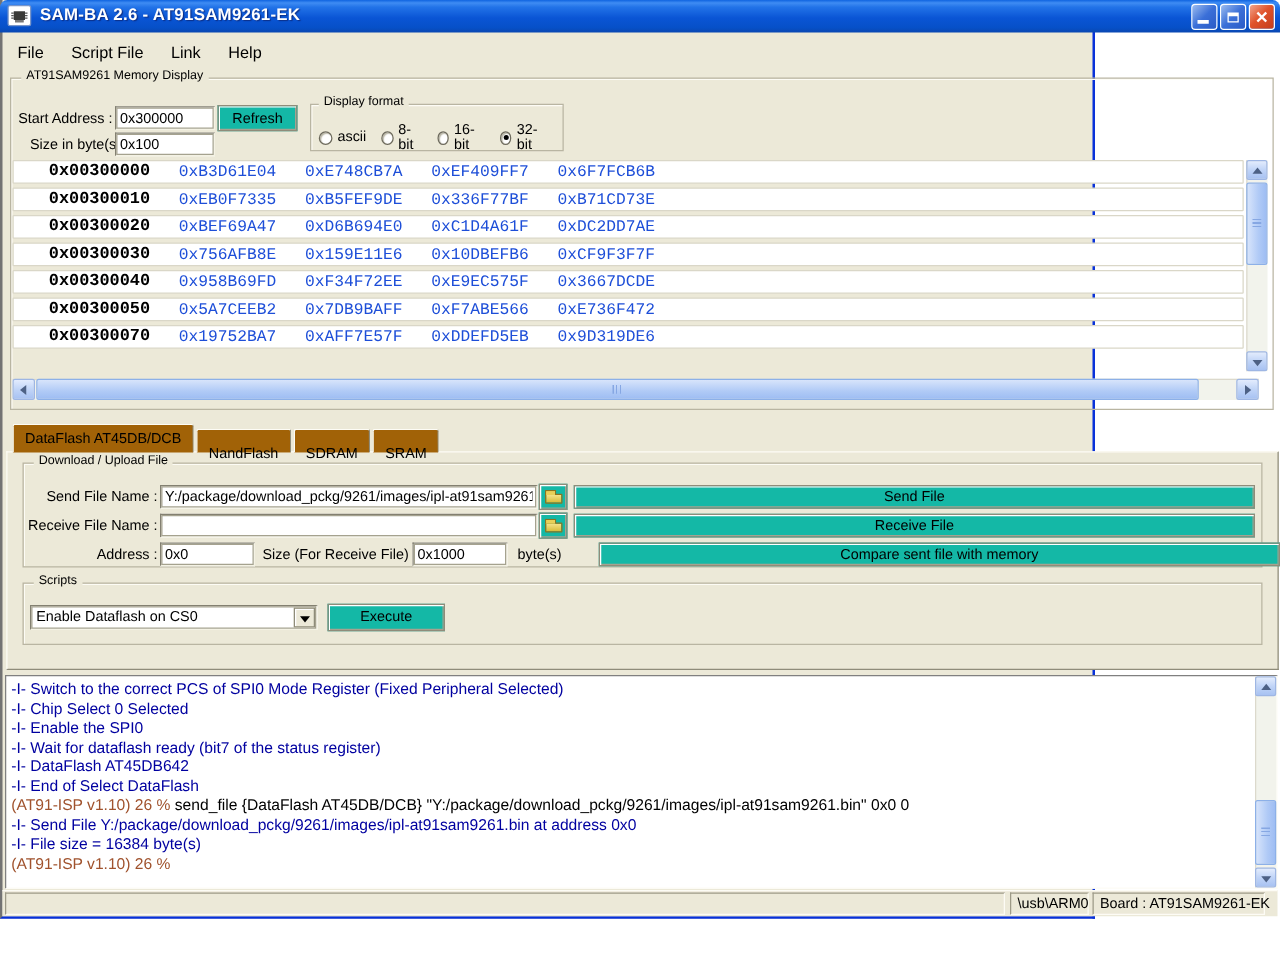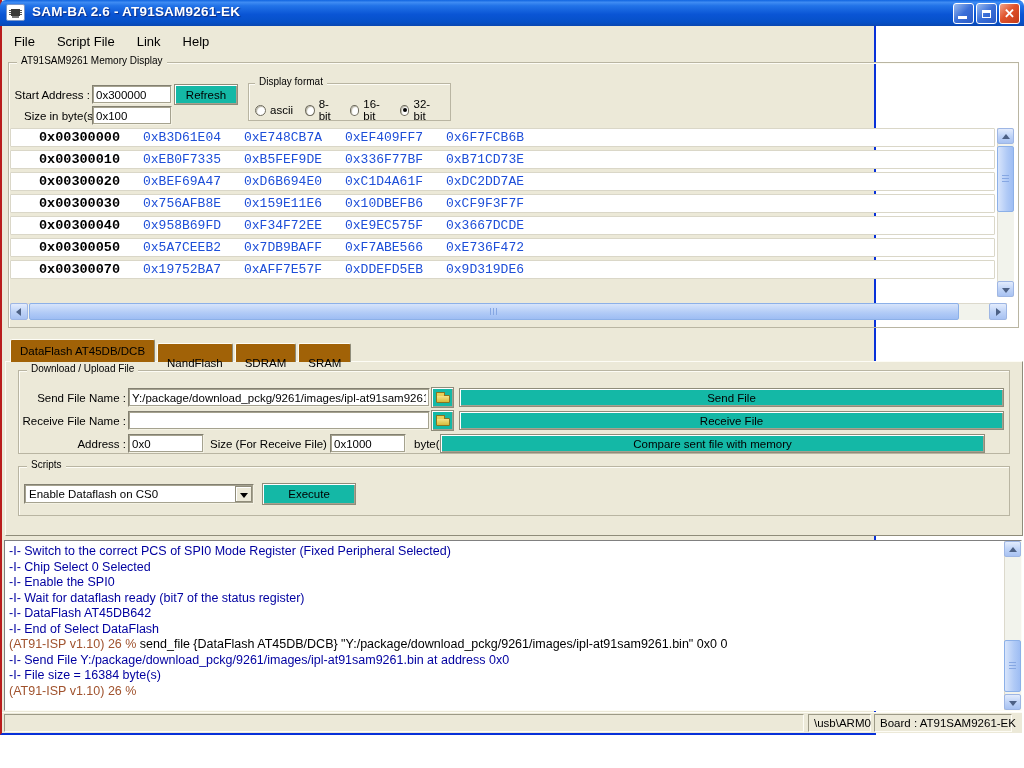--- a/index.html
+++ b/index.html
@@ -1,19 +1,19 @@
 <!DOCTYPE html>
 <html><head>
 <meta charset="utf-8">
 <style>
   * { margin:0; padding:0; box-sizing:border-box; }
   html,body { width:1024px; height:768px; background:#fff; font-family:"Liberation Sans", sans-serif; }
   #stage { position:relative; width:1024px; height:768px; background:#fff; overflow:hidden; }
   #app-window { position:absolute; left:0; top:0; width:876px; height:735px; background:#ECE9D8;
-    border-left:2px solid #b91c1c; border-right:2px solid #0831D9; border-bottom:2px solid #0831D9; }
+    border-left:2px solid #737373; border-right:2px solid #0831D9; border-bottom:2px solid #0831D9; }
 
   
   .titlebar { position:absolute; left:-2px; top:0; width:1024px; height:26px;
     background:linear-gradient(180deg,#0F64E0 0%,#3F8CF3 9%,#2273e8 22%,#0A55D5 55%,#0650C8 85%,#0A47B1 100%);
     border-radius:6px 6px 0 0; }
   .app-icon { position:absolute; left:6px; top:4px; width:19px; height:17px; background:#fff; border:1px solid #7a96c9; border-radius:2px; }
   .title-text { position:absolute; left:32px; top:4px; color:#fff; font-weight:bold; font-size:13.5px; text-shadow:1px 1px 1px #0c2d84; letter-spacing:0.2px; }
   .winbtn { position:absolute; top:3px; width:21px; height:21px; border:1px solid #fff; border-radius:3px;
     background:linear-gradient(135deg,#9CBCEF 0%,#3A6FD8 50%,#2B5BC6 100%); color:#fff; text-align:center; }
   .winbtn.close { background:linear-gradient(135deg,#F2A58C 0%,#E0532B 45%,#C43C1B 100%); }
@@ -250,21 +250,21 @@
     <div class="btn folder-btn" style="left:429px; top:410px; z-index:2;">
         <span class="folder-ico"></span>
       </div>
     <button class="btn" style="left:457px; top:411px; width:545px; height:19px; z-index:2;">Receive File</button>
 
     <span class="lbl" style="left:20px; top:438px; width:104px; text-align:right; z-index:2;">Address :</span>
     <input class="sunken-input" style="left: 126px; top: 434px; width: 76px; height: 19px; z-index: 2;" value="0x0">
     <span class="lbl" style="left:208px; top:438px; z-index:2;">Size (For Receive File) :</span>
     <input class="sunken-input" style="left: 328px; top: 434px; width: 76px; height: 19px; z-index: 2;" value="0x1000">
     <span class="lbl" style="left:412px; top:438px; z-index:2;">byte(s)</span>
-    <button class="btn" style="left:438px; top:434px; width:545px; height:19px; z-index:2;">Compare sent file with memory</button>
+    <button class="btn" style="left:477px; top:434px; width:545px; height:19px; z-index:2;">Compare sent file with memory</button>
 
     <div class="groupbox" style="left:16px; top:466px; width:992px; height:50px; z-index:2;">
       <span class="grouplabel">Scripts</span>
     </div>
     <div class="combo" style="left:22px; top:484px; width:230px; height:20px; z-index:2;">
       <span class="combo-text">Enable Dataflash on CS0</span>
       <span class="combo-btn">
           <i class="tri down"></i>
         </span>
     </div>

